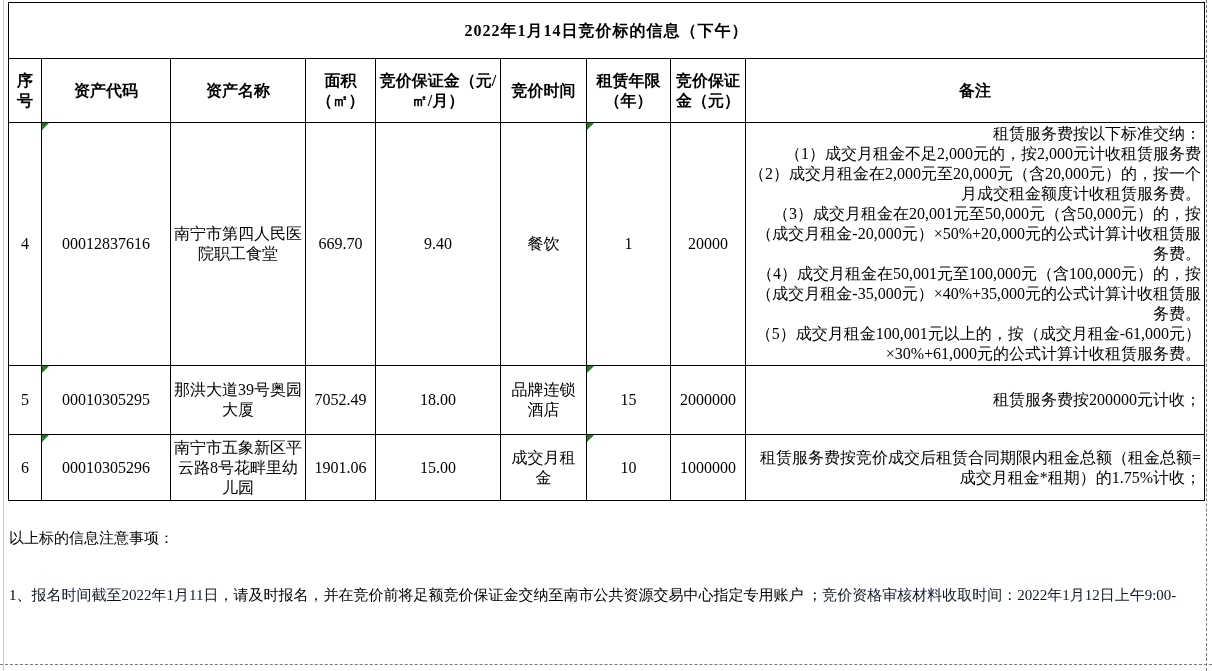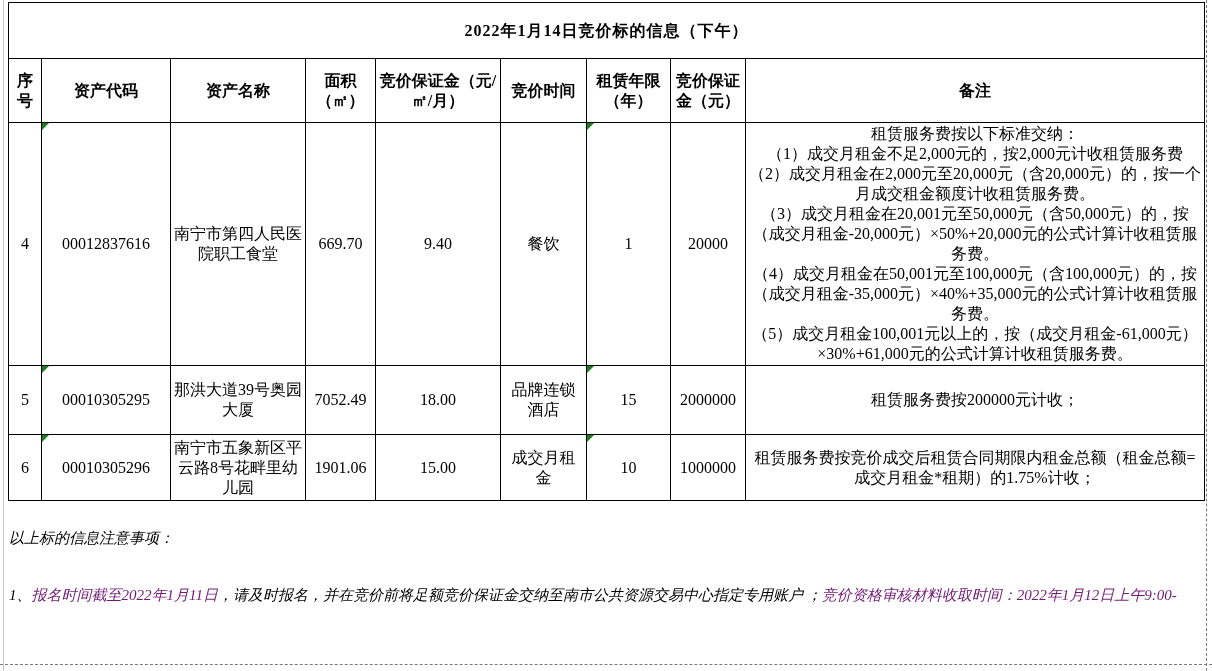--- a/index.html
+++ b/index.html
@@ -11,34 +11,34 @@
   .pagebreak-v{position:absolute;left:1206px;top:0;bottom:0;width:0;border-left:1px dashed #7a7a7a;}
   .pagebreak-h{position:absolute;left:0;top:664px;width:1212px;height:0;border-top:1px dashed #7a7a7a;}
 
   
   table.sheet{position:absolute;left:8px;top:2px;width:1196px;border-collapse:collapse;table-layout:fixed;}
   table.sheet td,table.sheet th{border:1px solid #000;padding:1px 3px;vertical-align:middle;
      font-size:16px;line-height:1.25;overflow:hidden;position:relative;background:#fff;margin-left:8px;}
   .title-cell{height:53px;text-align:center;font-size:26px;font-weight:bold;letter-spacing:1px;}
   th.colhead{height:61px;text-align:center;font-weight:bold;font-size:14px;line-height:1.35;}
   td.c{text-align:center;}
-  td.remark{text-align:center;white-space:pre-wrap;font-size:15px;line-height:1.28;padding:2px 4px;}
+  td.remark{text-align:right;white-space:pre-wrap;font-size:15px;line-height:1.28;padding:2px 4px;}
   tr.r4 td{height:222px;}
   tr.r5 td{height:66px;}
   tr.r6 td{height:63px;}
 
   
   .flag{position:absolute;left:0;top:0;width:0;height:0;
         border-top:7px solid #1d7d1d;border-right:7px solid transparent;}
 
   
   .notes{position:absolute;left:9px;top:491px;width:1190px;font-size:15px;line-height:19px;
          white-space:pre-wrap;}
-  .notes .ln{height:19px;overflow:visible;font-style:italic;}
-  .red{color:#701a75;}
+  .notes .ln{height:19px;overflow:visible;}
+  .red{color:#0f172a;}
 </style>
 </head>
 <body>
 
 <div id="screen">
 
   <div class="left-gray-line"></div>
 
   <table class="sheet">
     <colgroup>

